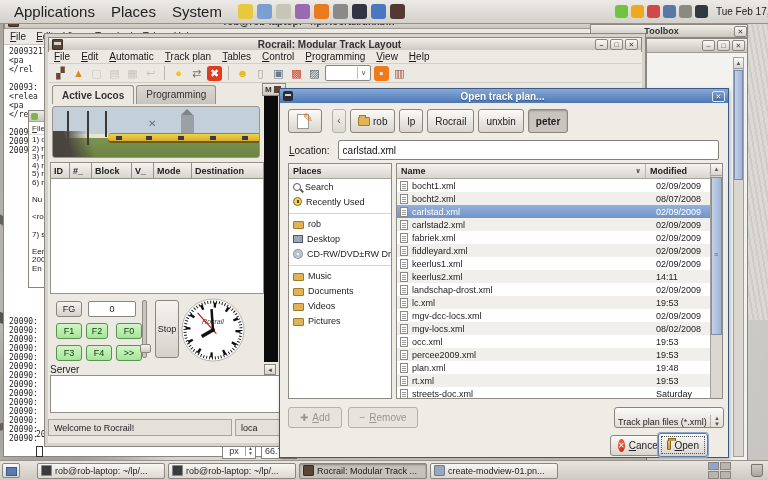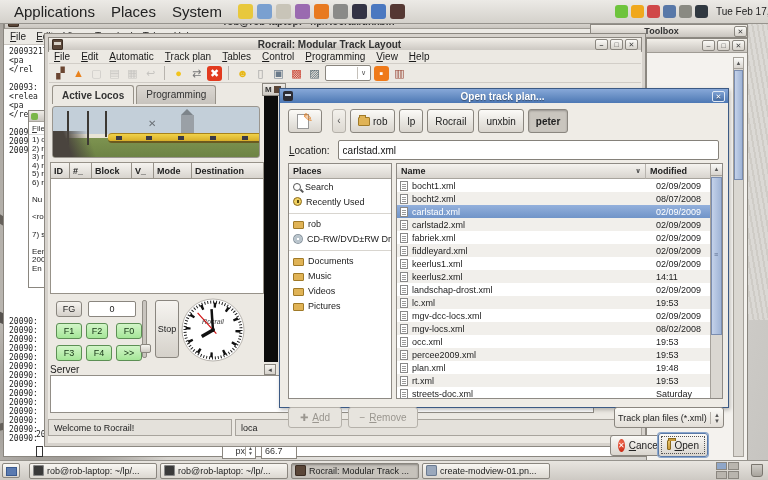--- a/index.html
+++ b/index.html
@@ -56,21 +56,21 @@
   .sidewin .stb{height:14px;background:linear-gradient(#f2efe9,#c9c5bf);border-bottom:1px solid #a09c95;display:flex;justify-content:flex-end;align-items:center;padding:0 2px}
   .svtrack{position:absolute;right:3px;top:18px;width:11px;bottom:4px;background:#dad7d1;border:1px solid #a5a19a}
   .svarrow{height:11px;border-bottom:1px solid #a5a19a;background:linear-gradient(#fafaf8,#d8d4ce);font-size:6px;text-align:center;line-height:10px;color:#555}
   .svthumb{position:absolute;left:0;right:0;top:12px;height:110px;background:linear-gradient(90deg,#c4d2ea,#9fb4d6);border:1px solid #7a8db0}
 
   
   .hscroll{left:168px;top:436px;width:106px;height:9px;background:linear-gradient(#9dbce4,#6f94c8);border:1px solid #5a7aa8;z-index:4}
   .hsbtn{left:156px;top:436px;width:11px;height:9px;background:linear-gradient(#f6f4f0,#d5d1ca);border:1px solid #8a867f;font-size:7px;line-height:7px;text-align:center;color:#444;z-index:4}
   .hsgrip{left:144px;top:436px;width:11px;height:9px;background:#e3e0da;border:1px solid #a8a49d;z-index:4;color:#888;font-size:6px;text-align:center;line-height:8px}
   .pxspin{left:222px;top:443px;width:34px;height:16px;background:#fff;border:1px solid #8a867f;z-index:4;display:flex;align-items:center;font-size:9px}
-  .pxspin .lbl{flex:1;text-align:right;color:#333}
+  .pxspin .lbl{flex:1;text-align:center;color:#333}
   .pxspin .sp{width:10px;border-left:1px solid #a8a49d;font-size:5px;line-height:5px;text-align:center;color:#555}
   .zoomfld{left:261px;top:443px;width:36px;height:16px;background:#fff;border:1px solid #8a867f;z-index:4;font-size:9px;color:#333;text-align:left;padding:2px 3px}
 
   
   .roc{left:44px;top:33px;width:602px;height:414px;z-index:5;background:#ece9e3;border:1px solid #8c8881;
        box-shadow:inset 0 0 0 3px #d6d2cc}
   .roc .menubar{position:absolute;left:4px;top:16px;right:4px;height:14px;display:flex;gap:11px;align-items:center;padding:0 5px;background:#ece9e3;border-bottom:1px solid #d2cec8;font-size:10px}
   .mnemonic{display:inline-block}
   .mnemonic::first-letter{text-decoration:underline}
   .roc .toolbar{position:absolute;left:4px;top:30px;right:4px;height:19px;display:flex;align-items:center;gap:3px;padding:0 4px;border-bottom:1px solid #cfcbc5}
@@ -110,21 +110,21 @@
   .srvlabel{position:absolute;left:50px;top:364px;font-size:10px;color:#222;z-index:6}
   .srvbox{position:absolute;left:50px;top:375px;width:544px;height:38px;background:#fff;border:1px solid #928e87;z-index:6}
   .stcell{border:1px solid #a8a49d;background:#e4e1db;display:flex;align-items:center;padding:0 5px;font-size:9px;color:#222;overflow:hidden;white-space:nowrap}
 
   .canvasstrip{left:264px;top:96px;width:14px;height:266px;background:#0b0b0b;z-index:6}
   .cscroll{left:264px;top:364px;width:12px;height:11px;background:linear-gradient(#f6f4f0,#d5d1ca);border:1px solid #8a867f;font-size:7px;line-height:9px;text-align:center;color:#444;z-index:6}
   .mfrag{left:262px;top:83px;width:24px;height:13px;background:linear-gradient(#efece7,#cbc7c1);border:1px solid #8c8881;z-index:7;font-size:8px;font-weight:bold;color:#333;display:flex;align-items:center;padding:0 2px;gap:2px}
   .mfrag i{width:7px;height:7px;background:#5a4638;display:block}
 
   
-  .dlg{left:279px;top:88px;width:450px;height:320px;z-index:20;background:#efece6;border:1px solid #3c5a84;box-shadow:1px 2px 4px rgba(0,0,0,.25)}
+  .dlg{left:279px;top:88px;width:450px;height:370px;z-index:20;background:#efece6;border:1px solid #3c5a84;box-shadow:1px 2px 4px rgba(0,0,0,.25)}
   .dtb{height:14px;display:flex;align-items:center;padding:0 3px;background:linear-gradient(#87a8d8,#4d78b4);color:#fff;font-weight:bold;font-size:10px;text-shadow:0 1px 1px rgba(0,0,0,.4)}
   .dtb .tbt{flex:1;text-align:center}
   .dicon{width:10px;height:10px;background:#2c2c34;border-radius:2px;flex:none}
   .dicon:after{content:"";display:block;margin:3px auto 0;width:6px;height:2px;background:#cfd8e6}
   .dclose{width:13px;height:11px;border:1px solid #dfe8f4;border-radius:2px;background:linear-gradient(#7da0d2,#466fa8);color:#fff;font-size:7px;line-height:9px;text-align:center;flex:none}
 
   .pathrow{position:absolute;left:8px;top:20px;height:24px;display:flex;align-items:flex-start;gap:4px}
   .editbtn{width:34px;height:24px;border:1px solid #8a867f;border-radius:3px;background:linear-gradient(#fbfaf7,#d9d5ce);position:relative}
   .editbtn .pg{position:absolute;left:8px;top:4px;width:12px;height:15px;background:#fff;border:1px solid #999}
   .editbtn .pn{position:absolute;left:14px;top:2px;color:#e07818;font-size:12px;line-height:12px}
@@ -164,29 +164,29 @@
   .ficon:after{content:"";position:absolute;left:1px;top:2px;width:4px;height:1px;background:#999;box-shadow:0 2px 0 #999,0 4px 0 #999}
   .fname{flex:1;overflow:hidden;white-space:nowrap}
   .fmod{width:66px;flex:none;overflow:hidden;white-space:nowrap}
   .fscroll{position:absolute;right:0;top:0;bottom:0;width:12px;background:#dad7d1;border-left:1px solid #a5a19a}
   .fsarrow{height:12px;border-bottom:1px solid #a5a19a;background:linear-gradient(#fafaf8,#d8d4ce);font-size:6px;text-align:center;line-height:11px;color:#555}
   .fsthumb{position:absolute;left:0;right:0;top:13px;height:158px;background:linear-gradient(90deg,#c4d2ea,#9fb4d6);border:1px solid #7a8db0}
   .fsthumb:after{content:"≡";position:absolute;left:2px;top:50%;margin-top:-5px;font-size:7px;color:#5a6d90}
 
   .gtkbtn{position:absolute;height:21px;border:1px solid #8a867f;border-radius:3px;background:linear-gradient(#fbfaf7,#d9d5ce);font-size:10px;color:#222;display:flex;align-items:center;justify-content:center;gap:4px;padding:0 8px}
   .gtkbtn.dis{color:#9a968f;background:#e7e4de;border-color:#b5b1aa}
-  .combo{position:absolute;height:21px;border:1px solid #8a867f;border-radius:3px;background:linear-gradient(#fbfaf7,#e2ded7);font-size:9px;color:#222;display:flex;align-items:center;padding:0 3px}
+  .combo{position:absolute;height:21px;border:1px solid #8a867f;border-radius:3px;background:linear-gradient(#fbfaf7,#e2ded7);font-size:9px;color:#222;display:flex;align-items:flex-end;padding:0 3px}
   .combo .sp{margin-left:auto;border-left:1px solid #b5b1aa;padding-left:3px;font-size:6px;line-height:6px;color:#555}
   .redx{width:13px;height:13px;border-radius:50%;background:radial-gradient(circle at 35% 30%,#f06a50,#c41e0a);color:#fff;font-size:8px;line-height:13px;text-align:center;font-weight:bold}
   .openfld{width:14px;height:10px;background:linear-gradient(#e8c36a,#c89a3a);border:1px solid #8a6a20;border-radius:1px;position:relative}
   .openfld:before{content:"";position:absolute;left:0;top:-3px;width:6px;height:2px;background:#c89a3a;border:1px solid #8a6a20;border-bottom:none}
   .focus{outline:1px dotted #555;outline-offset:-4px;border-color:#5a7aa8;box-shadow:0 0 0 1px #8aa6cc}
 
   
-  .taskbar{left:0;top:460px;width:768px;height:20px;background:linear-gradient(#e8e5e0,#cdc9c3);border-top:1px solid #96938d;display:flex;align-items:center;z-index:40;padding:8px 2px;gap:9px}
+  .taskbar{left:0;top:460px;width:768px;height:20px;background:linear-gradient(#e8e5e0,#cdc9c3);border-top:1px solid #96938d;display:flex;align-items:center;z-index:40;padding:8px 2px;gap:17px}
   .showdesk{width:18px;height:15px;border:1px solid #8a867f;border-radius:2px;background:linear-gradient(#fbfaf7,#d9d5ce);position:relative;flex:none}
   .showdesk:after{content:"";position:absolute;left:3px;top:3px;width:9px;height:7px;background:#5a7ab0;border:1px solid #3a5a90}
   .task{width:128px;height:16px;border:1px solid #8a867f;border-radius:2px;background:linear-gradient(#f8f6f2,#dcd8d1);display:flex;align-items:center;gap:3px;padding:0 3px;font-size:9px;color:#222;overflow:hidden;white-space:nowrap;flex:none}
   .task.on{background:#c6c2bb;box-shadow:inset 0 1px 2px rgba(0,0,0,.3)}
   .tic{width:11px;height:11px;flex:none;border-radius:2px}
   .tic-terminal{background:#3a3a3a;box-shadow:inset 0 0 0 1px #888}
   .tic-text{background:#8cc05a;box-shadow:inset 0 0 0 1px #55843a}
   .tic-train{background:#5a4638;box-shadow:inset 0 0 0 1px #3a2c22}
   .tic-image{background:#9aa8bc;box-shadow:inset 0 0 0 1px #6a7a90}
   .pager{margin-left:auto;display:grid;grid-template-columns:11px 11px;grid-template-rows:8px 8px;gap:1px;flex:none}
@@ -423,31 +423,35 @@
         <div class="prow">
           <span class="pic pi-recent"></span>
           <span>Recently Used</span>
         </div>
         <div class="psep"></div>
         <div class="prow">
           <span class="pic pi-folder"></span>
           <span>rob</span>
         </div>
         <div class="prow">
+          <span class="pic pi-desktop"></span>
+          <span>Desktop</span>
+        </div>
+        <div class="prow">
           <span class="pic pi-disc"></span>
           <span>CD-RW/DVD±RW Drive</span>
         </div>
         <div class="psep"></div>
         <div class="prow">
           <span class="pic pi-folder"></span>
+          <span>Music</span>
+        </div>
+        <div class="prow">
+          <span class="pic pi-folder"></span>
           <span>Documents</span>
-        </div>
-        <div class="prow">
-          <span class="pic pi-folder"></span>
-          <span>Music</span>
         </div>
         <div class="prow">
           <span class="pic pi-folder"></span>
           <span>Videos</span>
         </div>
         <div class="prow">
           <span class="pic pi-folder"></span>
           <span>Pictures</span>
         </div>
       </div>

